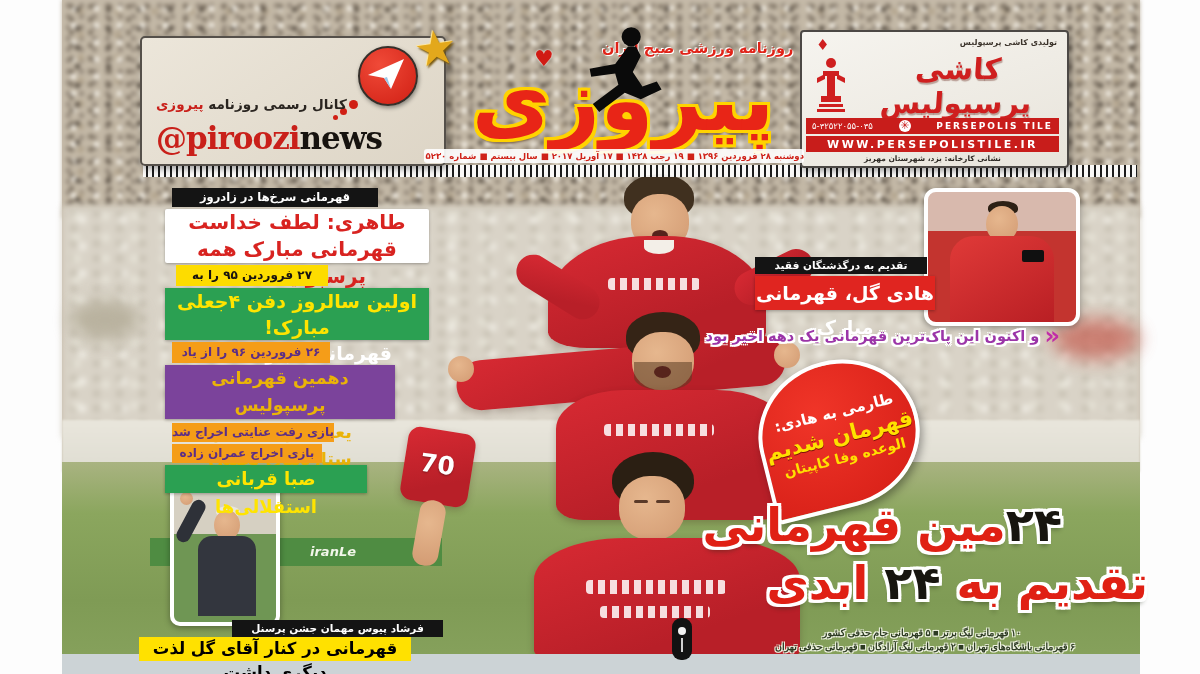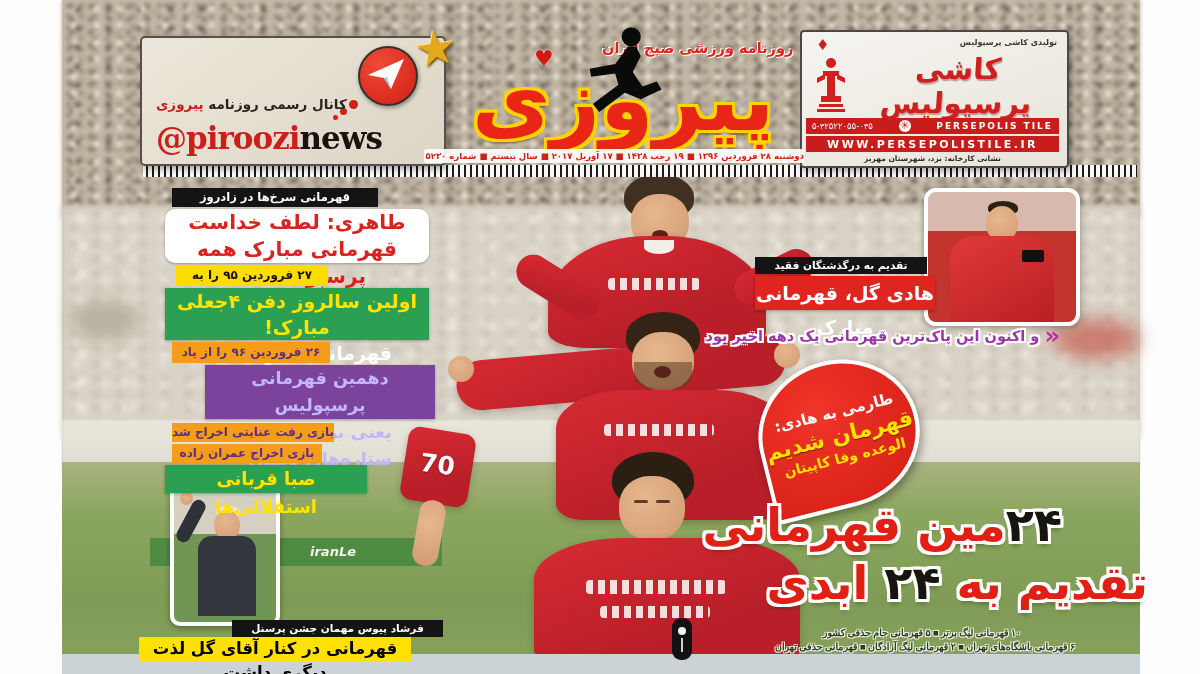--- a/index.html
+++ b/index.html
@@ -89,28 +89,28 @@
   .ad-site{font-size:11px;font-weight:bold;letter-spacing:2.5px;}
   .ad-addr{left:4px;top:122px;width:253px;text-align:center;font-size:7.5px;color:#2e2a25;font-weight:bold;}
 
   
   .bar{z-index:6;box-sizing:border-box;text-align:center;}
   .bar-black{background:#141414;color:#fff;font-weight:bold;}
   .bar-white{background:#fff;color:#d82320;font-weight:bold;box-shadow:0 1px 3px rgba(0,0,0,.3);}
   .bar-yellow{background:#fddc00;color:#171310;font-weight:bold;}
   .bar-green{background:#2ba052;box-shadow:0 1px 3px rgba(0,0,0,.3);}
   .bar-orange{background:#f59d18;color:#5c2e86;font-weight:bold;}
-  .bar-purple{background:#7b439b;color:#c4b5fd;font-weight:bold;box-shadow:0 1px 3px rgba(0,0,0,.3);margin-left:40px;}
+  .bar-purple{background:#7b439b;color:#eab308;font-weight:bold;box-shadow:0 1px 3px rgba(0,0,0,.3);}
   .bar-red{background:#e02520;color:#fff;font-weight:bold;box-shadow:0 1px 3px rgba(0,0,0,.3);}
   .txt-yellow{color:#ffe400;font-weight:bold;}
   .txt-white{color:#fff;font-weight:bold;}
 
   
   .lk1{left:172px;top:188px;width:206px;height:19px;font-size:11.5px;line-height:19px;}
-  .lh1{left:165px;top:209px;width:264px;height:54px;font-size:20px;line-height:27px;border-radius:10px;}
+  .lh1{left:165px;top:209px;width:264px;height:54px;font-size:20px;line-height:27px;border-radius:2px;}
   .lk2{left:176px;top:265px;width:152px;height:21px;font-size:12px;line-height:21px;}
   .lh2{left:165px;top:288px;width:264px;height:52px;font-size:19px;line-height:26px;}
   .lk3{left:172px;top:342px;width:158px;height:21px;font-size:12px;line-height:21px;}
   .lh3{left:165px;top:365px;width:230px;height:54px;font-size:17.5px;line-height:27px;}
   .lk4a{left:172px;top:423px;width:162px;height:19px;font-size:12px;line-height:19px;}
   .lk4b{left:172px;top:444px;width:150px;height:19px;font-size:12px;line-height:19px;}
   .lh4{left:165px;top:465px;width:202px;height:28px;font-size:18px;line-height:28px;}
   .lpk{left:232px;top:620px;width:211px;height:17px;font-size:10.5px;line-height:17px;}
   .lph{left:139px;top:637px;width:272px;height:24px;font-size:16.5px;line-height:24px;background:#ffe100;color:#000000;font-weight:bold;}
 

